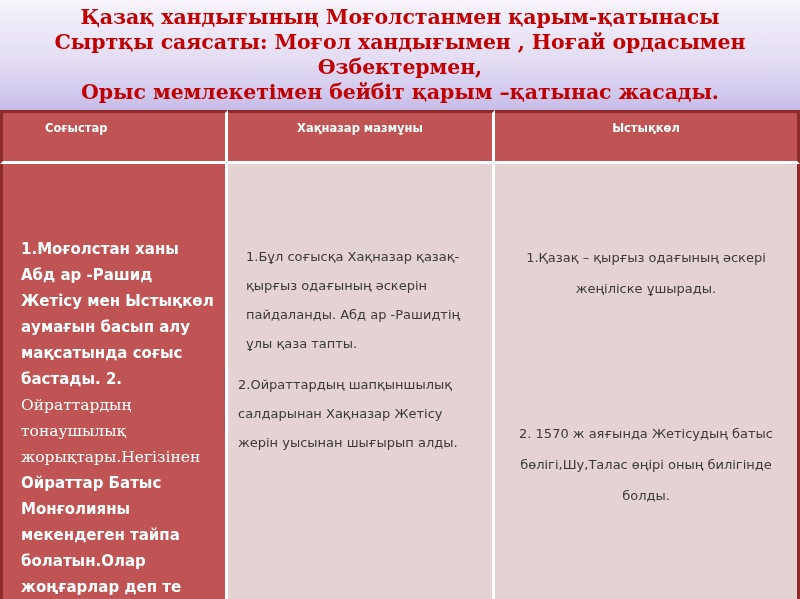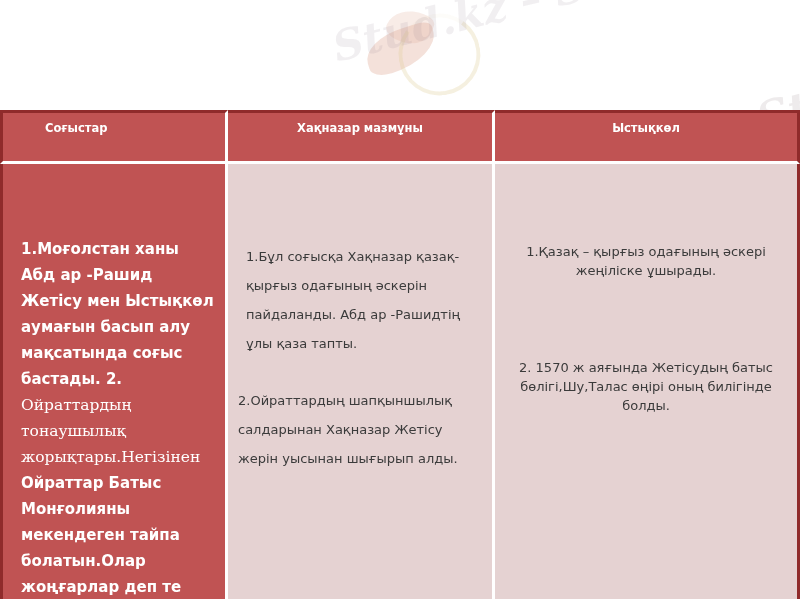--- a/index.html
+++ b/index.html
@@ -128,32 +128,32 @@
   }
 
   #cell-2-text {
     position: relative;
     z-index: 4;
     padding: 78px 10px 0 18px;
     color: #3b3b3b;
     font-size: 13px;
     line-height: 29px;
   }
-  #cell-2-text .para2 { display: block; margin-top: 28px; margin-left: -8px; }
+  #cell-2-text .para2 { display: block; margin-top: 12px; margin-left: -8px; }
 
   #cell-3-text {
     position: relative;
     z-index: 4;
     padding: 78px 14px 0 14px;
     color: #3b3b3b;
     font-size: 13px;
-    line-height: 19px;
+    line-height: 31px;
     text-align: center;
   }
-  #cell-3-text .para2 { display: block; margin-top: 78px; }
+  #cell-3-text .para2 { display: block; margin-top: 114px; }
 
   
   .wm {
     position: absolute;
     z-index: 1;
     pointer-events: none;
     font-family: "DejaVu Serif", "Liberation Serif", serif;
     font-style: italic;
     font-weight: bold;
     white-space: nowrap;
@@ -204,20 +204,25 @@
   }
   #flower-top    { left: 150px; top: 118px; }
   #flower-bottom { left: 150px; top: 468px; }
   #flower-header { left: 348px; top: -22px; opacity: 0.55; }
 </style>
 </head>
 <body>
 
 <div id="slide">
 
+  <div id="title-banner">
+    <div id="title-text">Қазақ хандығының Моғолстанмен  қарым-қатынасы
+Сыртқы саясаты: Моғол хандығымен , Ноғай ордасымен  Өзбектермен,
+Орыс  мемлекетімен бейбіт қарым –қатынас жасады.</div>
+  </div>
 
   <div class="flower" id="flower-header">
     <div class="petal"></div>
     <div class="petal2"></div>
     <div class="ring"></div>
   </div>
   <div class="wm" id="wm-f">Stud.kz – S</div>
 
   <div id="table">
 

